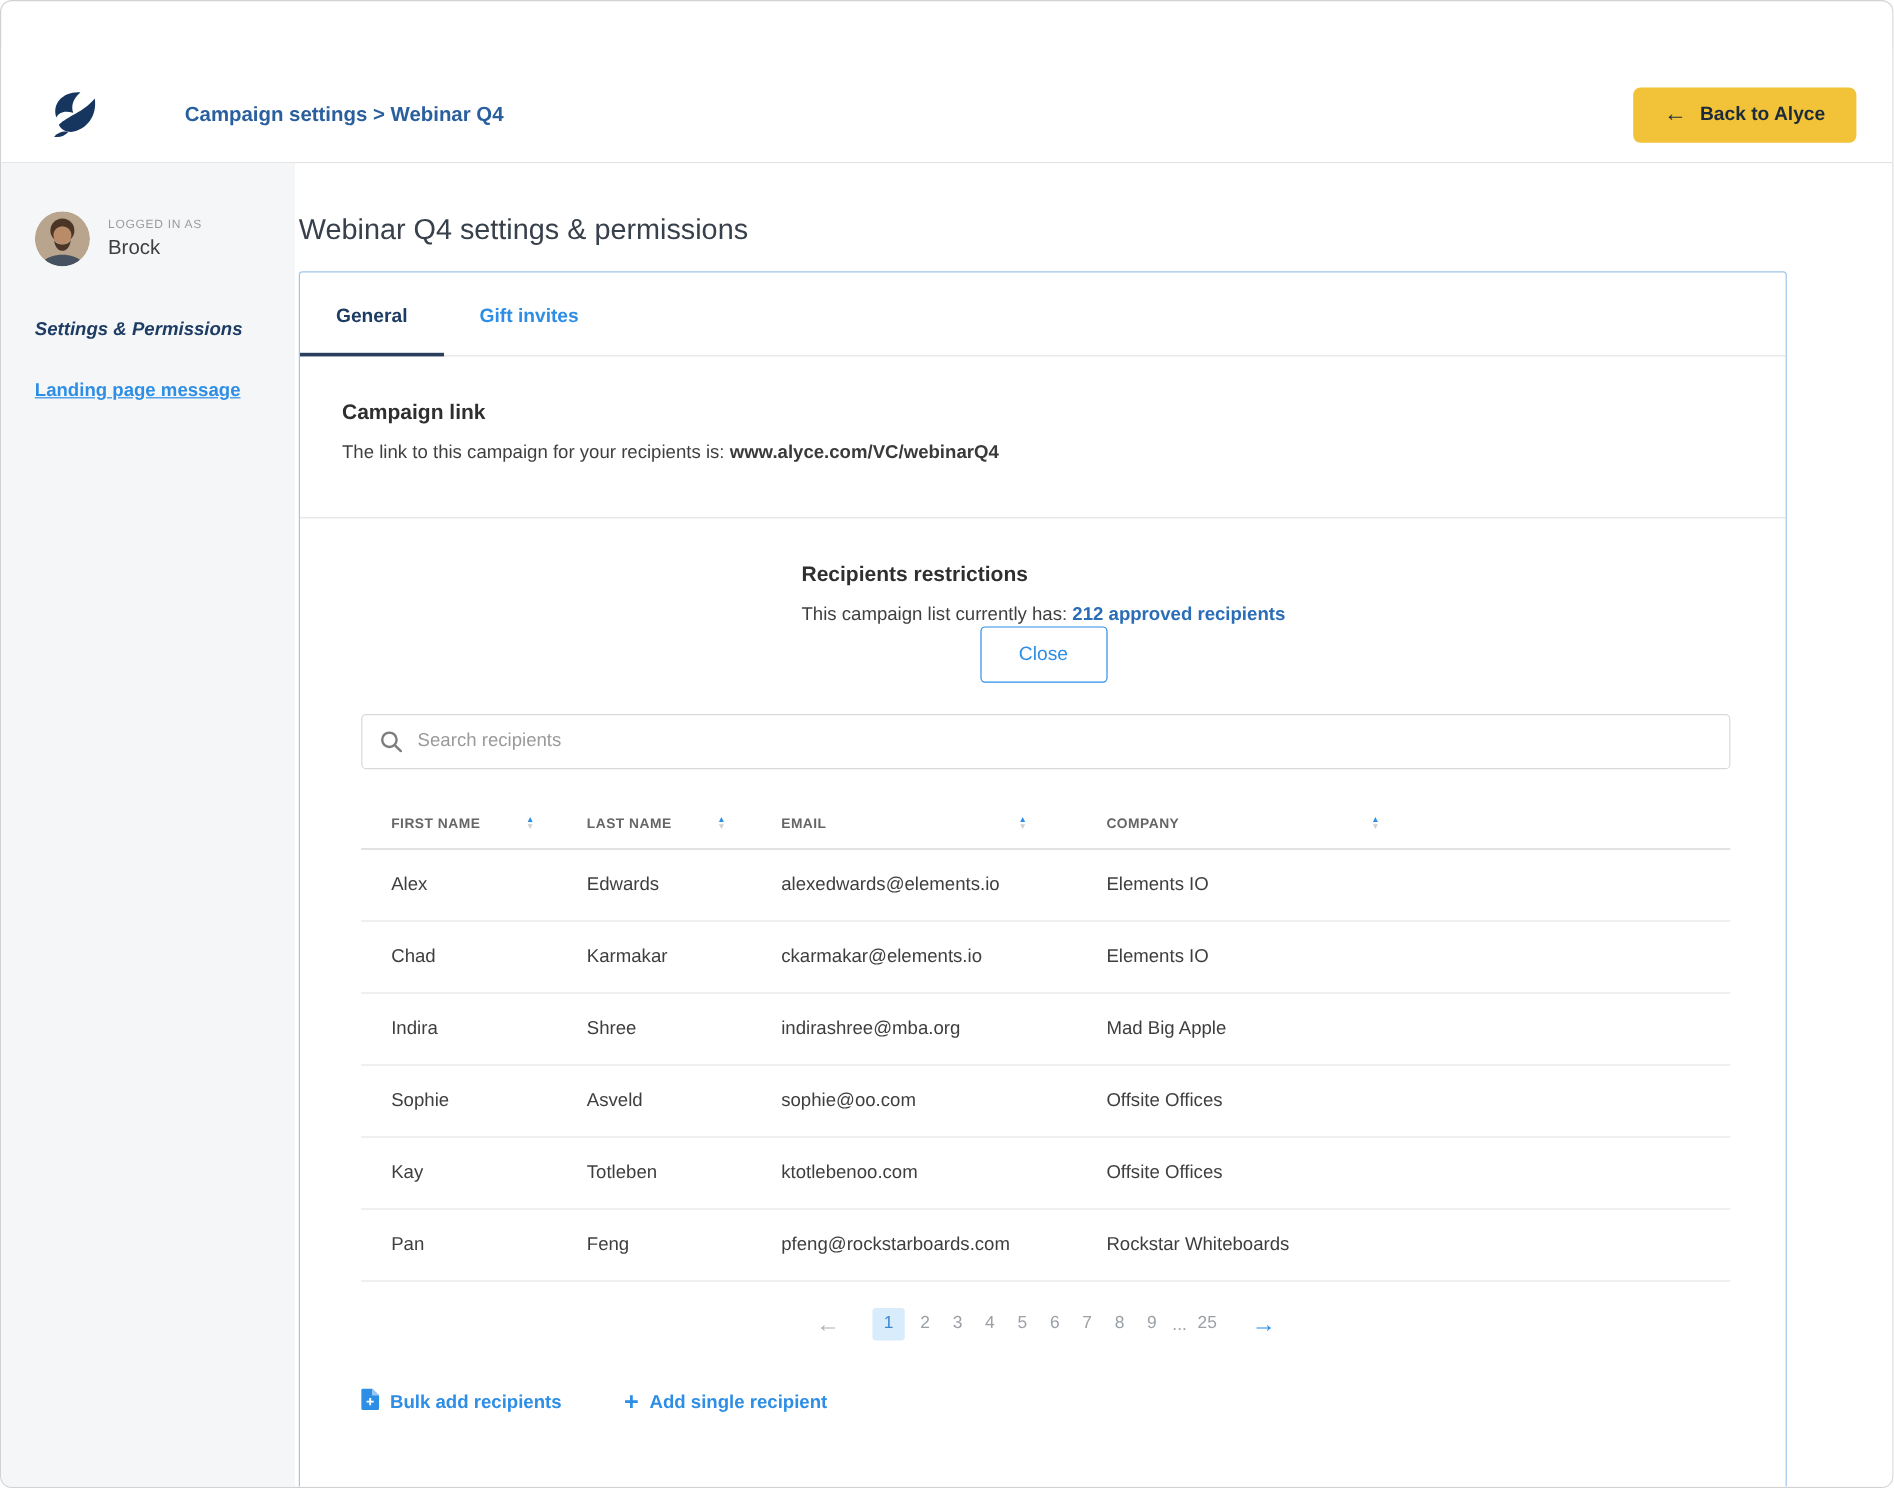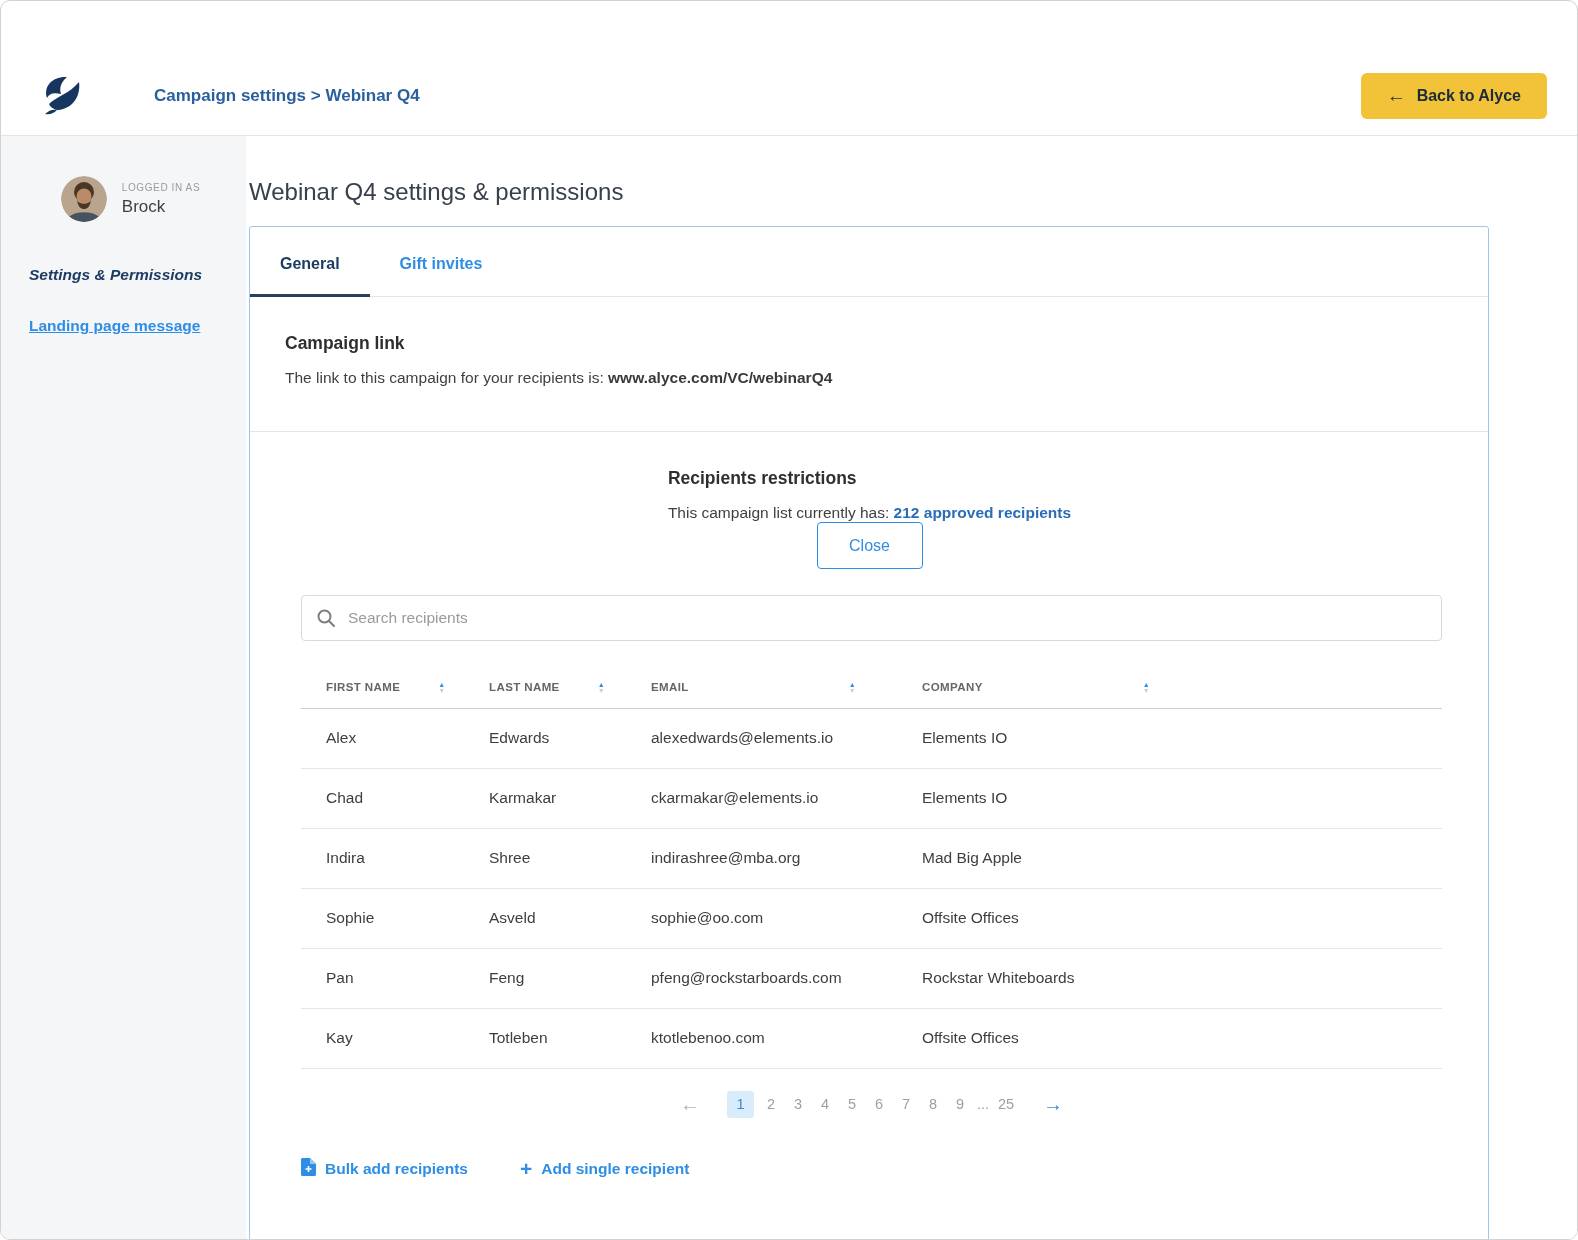--- a/index.html
+++ b/index.html
@@ -15,21 +15,21 @@
   .breadcrumb { color:#2a5f9e; font-weight:bold; font-size:17px; }
   .back-btn { margin-left:auto; background:#f2c238; border:none; border-radius:6px; height:46px;
               padding:0 26px; font-size:16px; font-weight:bold; color:#1c2b3a; display:flex;
               align-items:center; gap:11px; cursor:pointer; font-family:inherit; }
   .back-btn .arrow { font-size:19px; line-height:1; }
 
   
   .content { flex:1; display:flex; overflow:hidden; }
 
   .sidebar { width:245px; flex-shrink:0; background:#f5f6f7; padding:40px 14px 0 28px; }
-  .user { display:flex; align-items:center; gap:15px;justify-content:center; }
+  .user { display:flex; align-items:center; gap:15px; }
   .avatar { width:46px; height:46px; border-radius:50%; overflow:hidden; flex-shrink:0; }
   .logged-label { font-size:10px; letter-spacing:.6px; color:#9b9b9b; margin-bottom:4px; }
   .user-name { font-size:17px; color:#3f3f3f; }
   .nav { margin-top:44px; }
   .nav-item { font-size:15.5px; font-weight:bold; cursor:pointer; }
   .nav-item + .nav-item { margin-top:33px;text-decoration:underline; }
   .nav-item.active { color:#1d3c63;font-style:italic; }
   .nav-item.link { color:#2e8ee5; }
 
   .main { flex:1; background:#ffffff; padding:42px 88px 0 3px; overflow:hidden; }
@@ -222,30 +222,30 @@
                   <td>indirashree@mba.org</td>
                   <td>Mad Big Apple</td>
                 </tr>
                 <tr>
                   <td>Sophie</td>
                   <td>Asveld</td>
                   <td>sophie@oo.com</td>
                   <td>Offsite Offices</td>
                 </tr>
                 <tr>
+                  <td>Kay</td>
+                  <td>Totleben</td>
+                  <td>ktotlebenoo.com</td>
+                  <td>Offsite Offices</td>
+                </tr>
+                <tr>
                   <td>Pan</td>
                   <td>Feng</td>
                   <td>pfeng@rockstarboards.com</td>
                   <td>Rockstar Whiteboards</td>
-                </tr>
-                <tr>
-                  <td>Kay</td>
-                  <td>Totleben</td>
-                  <td>ktotlebenoo.com</td>
-                  <td>Offsite Offices</td>
                 </tr>
               </tbody>
             </table>
 
             <div class="pagination">
               <span class="pg-arrow prev">←</span>
               <span class="pg-num active">1</span>
               <span class="pg-num">2</span>
               <span class="pg-num">3</span>
               <span class="pg-num">4</span>

